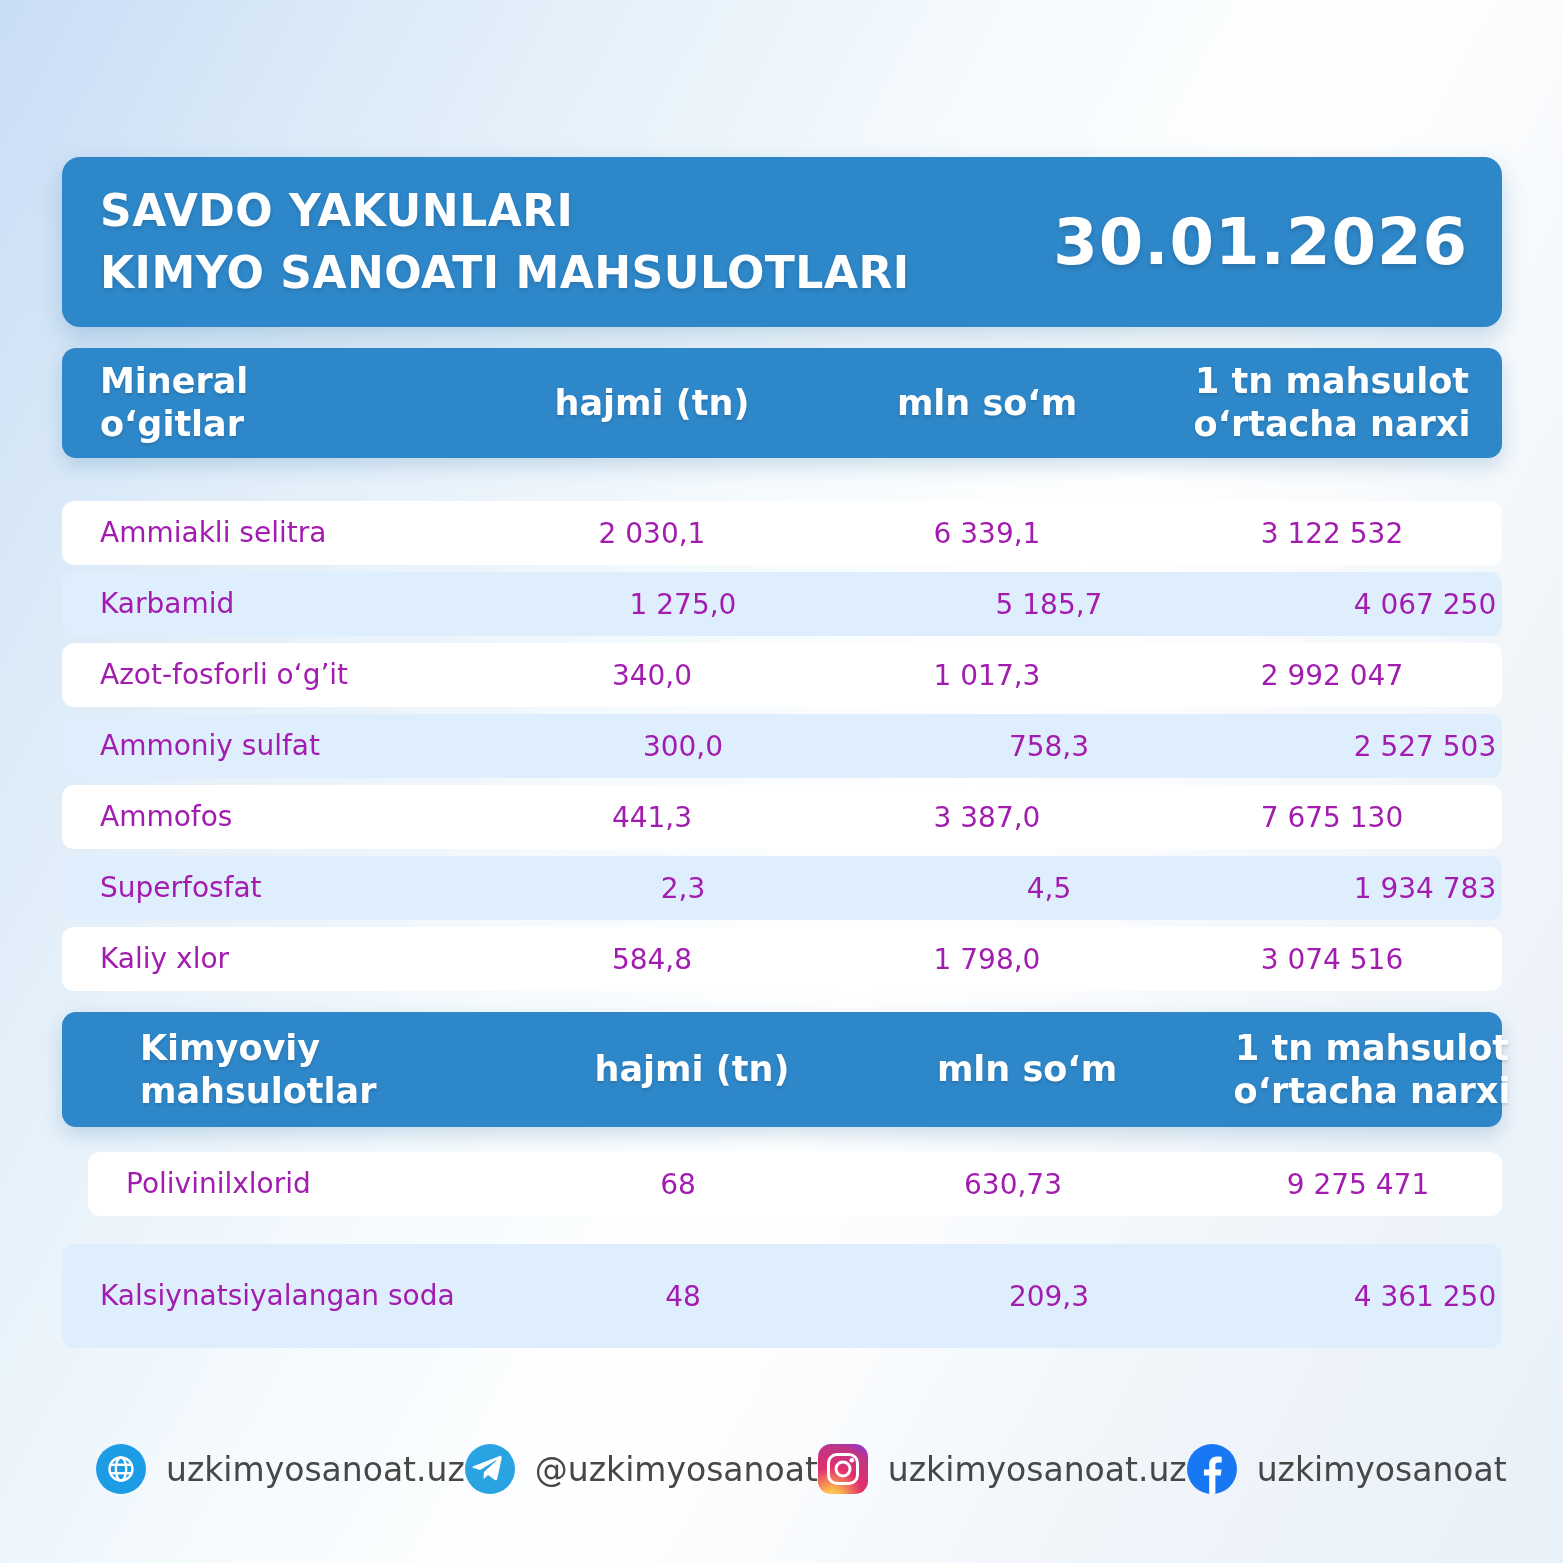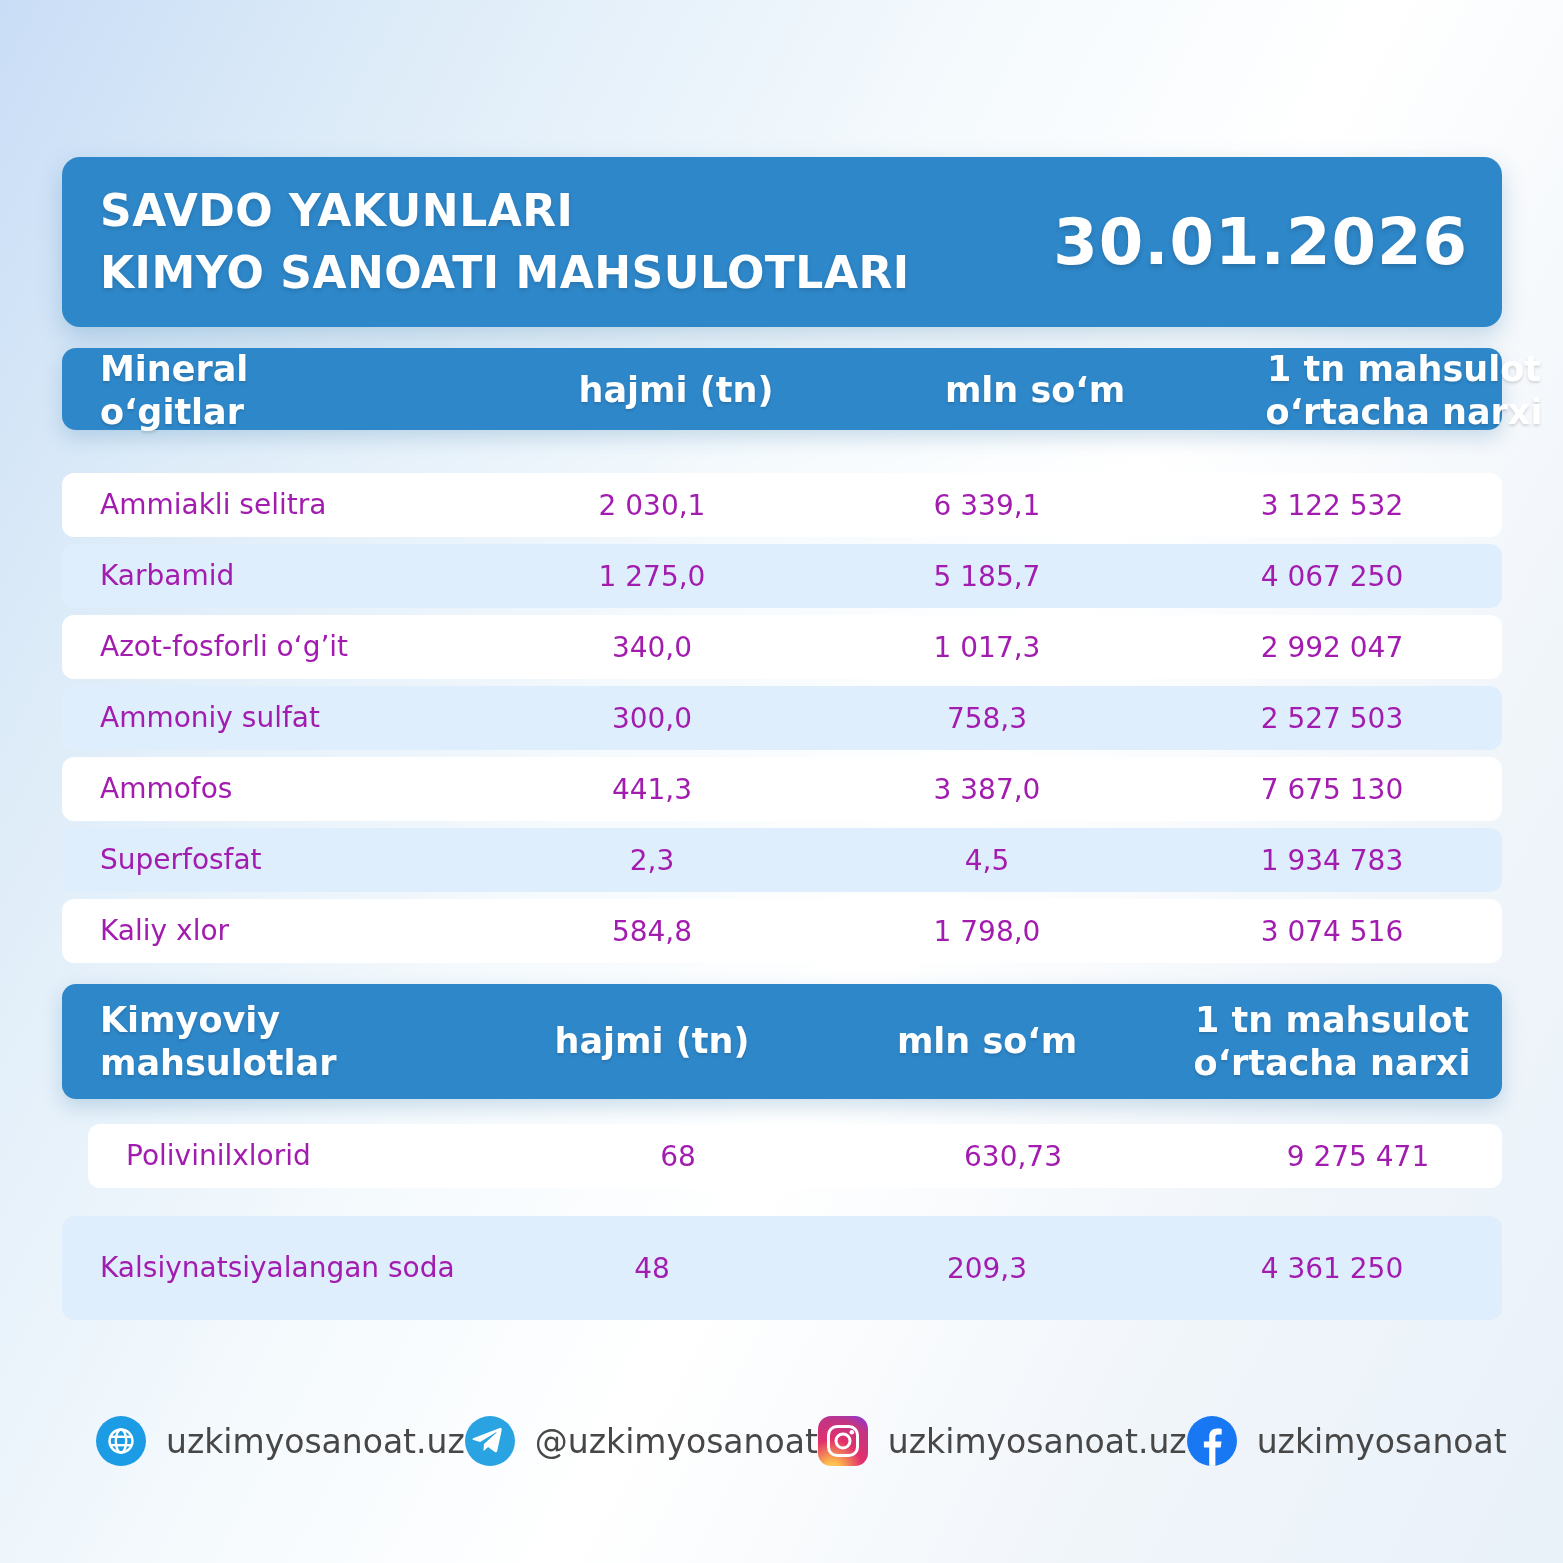--- a/index.html
+++ b/index.html
@@ -24,37 +24,37 @@
     text-shadow:0 3px 5px rgba(0,0,0,.16);}
 
   
   .thead{
     margin-top:21px;background:#2e87c9;border-radius:14px;
     display:grid;grid-template-columns:430px 320px 350px 340px;align-items:center;
     color:#fff;font-weight:bold;font-size:35px;line-height:1.22;
     box-shadow:0 8px 20px rgba(36,110,166,.22);
     text-shadow:0 2px 3px rgba(0,0,0,.14);
   }
-  .thead.h1{height:82px;gap:24px;}
-  .thead.h2{height:115px;}
+  .thead.h1{height:110px;}
+  .thead.h2{height:115px;padding-left:40px;}
   .thead .c1{padding-left:38px;}
   .thead .c1 span{display:inline-block;max-width:300px;}
   .thead.h2 .c1 span{max-width:260px;}
   .thead .cc{text-align:center;}
   .thead .c4 span{display:inline-block;max-width:280px;}
 
   
   .rows1{margin-top:43px;}
   .rows2{margin-top:25px;}
   .row{
     display:grid;grid-template-columns:430px 320px 350px 340px;align-items:center;
     height:64px;border-radius:12px;margin-bottom:7px;
     font-size:28px;color:#a21caf;
   }
-  .row.alt{background:#dfeefc;}
+  .row.alt{background:#dfeefc;gap:31px;}
   .row.plain{background:#ffffff;}
   .row .c1{padding-left:38px;line-height:1.15;}
   .row .cc{text-align:center;}
   .rows2 .row.r1{margin-bottom:28px;margin-left:26px;}
   .rows2 .row.tall{height:104px;}
 
   
   .footer{
     display:flex;align-items:center;justify-content:space-between;
     margin-top:96px;padding:0 30px 0 34px;

